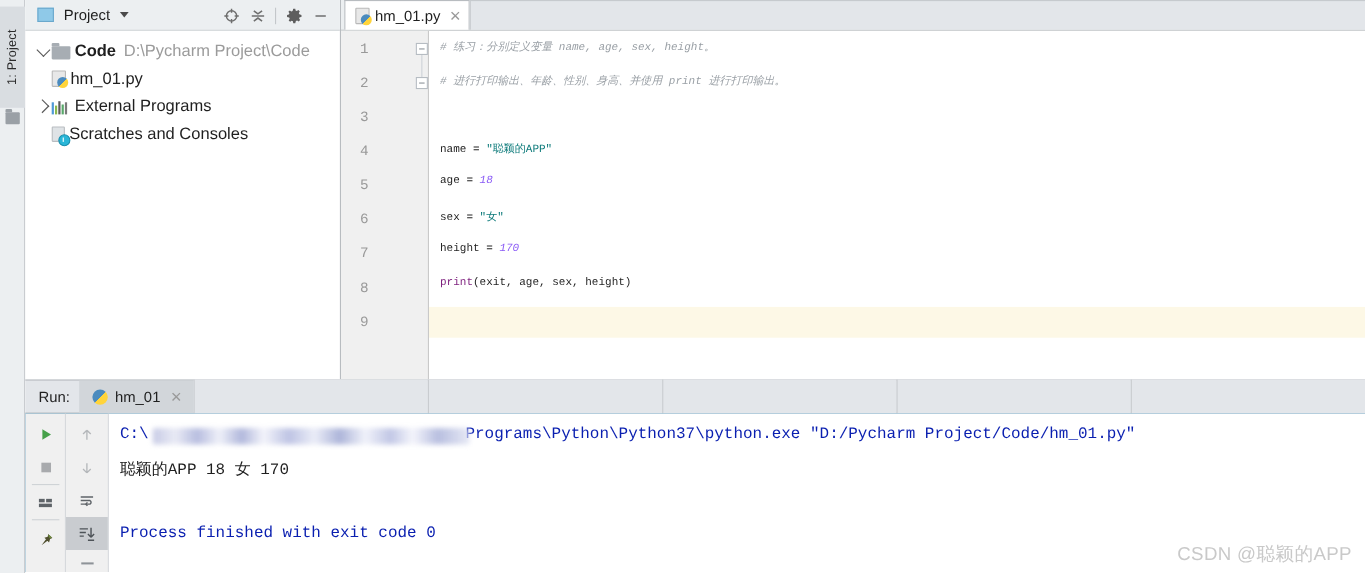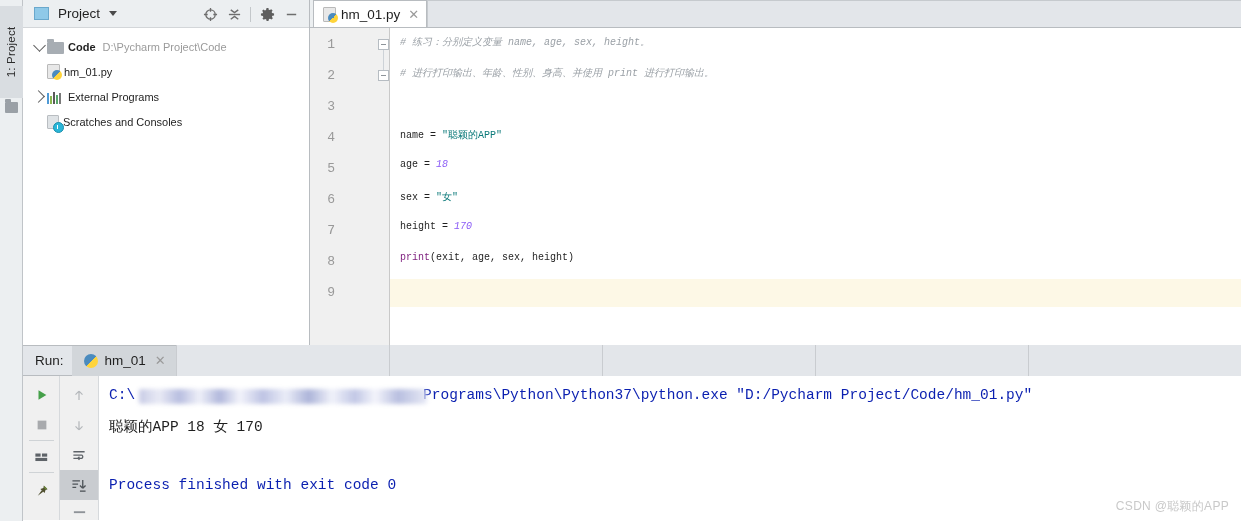--- a/index.html
+++ b/index.html
@@ -55,21 +55,21 @@
   }
   .ph-caret{
     margin-left:9px;width:0;height:0;
     border-left:4.5px solid transparent;border-right:4.5px solid transparent;
     border-top:5px solid #4a4a4a;
   }
   .ph-tools{position:absolute;right:6px;top:0;height:28px;display:flex;align-items:center;}
   .tbtn{width:24px;height:24px;display:flex;align-items:center;justify-content:center;}
   .tsep{width:1px;height:15px;background:#c3c7ca;margin:0 4px;}
 
-  .tree{padding:6px 0 0 0;font-size:11px;color:#1f1f1f;}
+  .tree{padding:6px 0 0 0;font-size:15px;color:#1f1f1f;}
   .trow{display:flex;align-items:center;height:25px;padding-left:9px;white-space:nowrap;}
   .tw{width:15px;display:flex;align-items:center;justify-content:center;}
   .chev{display:inline-block;width:8px;height:8px;border-right:1.7px solid #5a5a5a;border-bottom:1.7px solid #5a5a5a;}
   .chev.down{transform:rotate(45deg);margin-top:-3px;}
   .chev.right{transform:rotate(-45deg);margin-left:-2px;}
   .ico{width:17px;height:16px;margin-right:4px;position:relative;flex:none;}
   .lbl-bold{font-weight:bold;}
   .lbl-dim{color:#9b9b9b;margin-left:7px;font-weight:normal;text-align:center;}
   .indent-1{padding-left:24px;}
 
@@ -163,21 +163,21 @@
         rgba(196,200,228,.95) 0%, rgba(226,228,242,.75) 7%,
         rgba(180,186,222,.95) 14%, rgba(232,234,246,.7) 21%,
         rgba(173,180,218,.95) 28%, rgba(238,239,249,.7) 35%,
         rgba(186,192,226,.95) 43%, rgba(228,231,245,.75) 51%,
         rgba(168,176,215,.95) 59%, rgba(235,237,248,.7) 67%,
         rgba(190,196,228,.95) 75%, rgba(240,241,250,.7) 82%,
         rgba(180,187,222,.95) 90%, rgba(225,228,243,.8) 100%);
     filter:blur(2.2px);
   }
   .watermark{
-    position:absolute;right:12px;bottom:5px;font-size:12px;color:#c9c9c9;
+    position:absolute;right:12px;bottom:5px;font-size:17px;color:#c9c9c9;
     letter-spacing:.3px;
   }
   .svgic{display:block;}
 </style>
 </head>
 <body>
 
 <div class="app">
 
   <div class="toolstrip">

